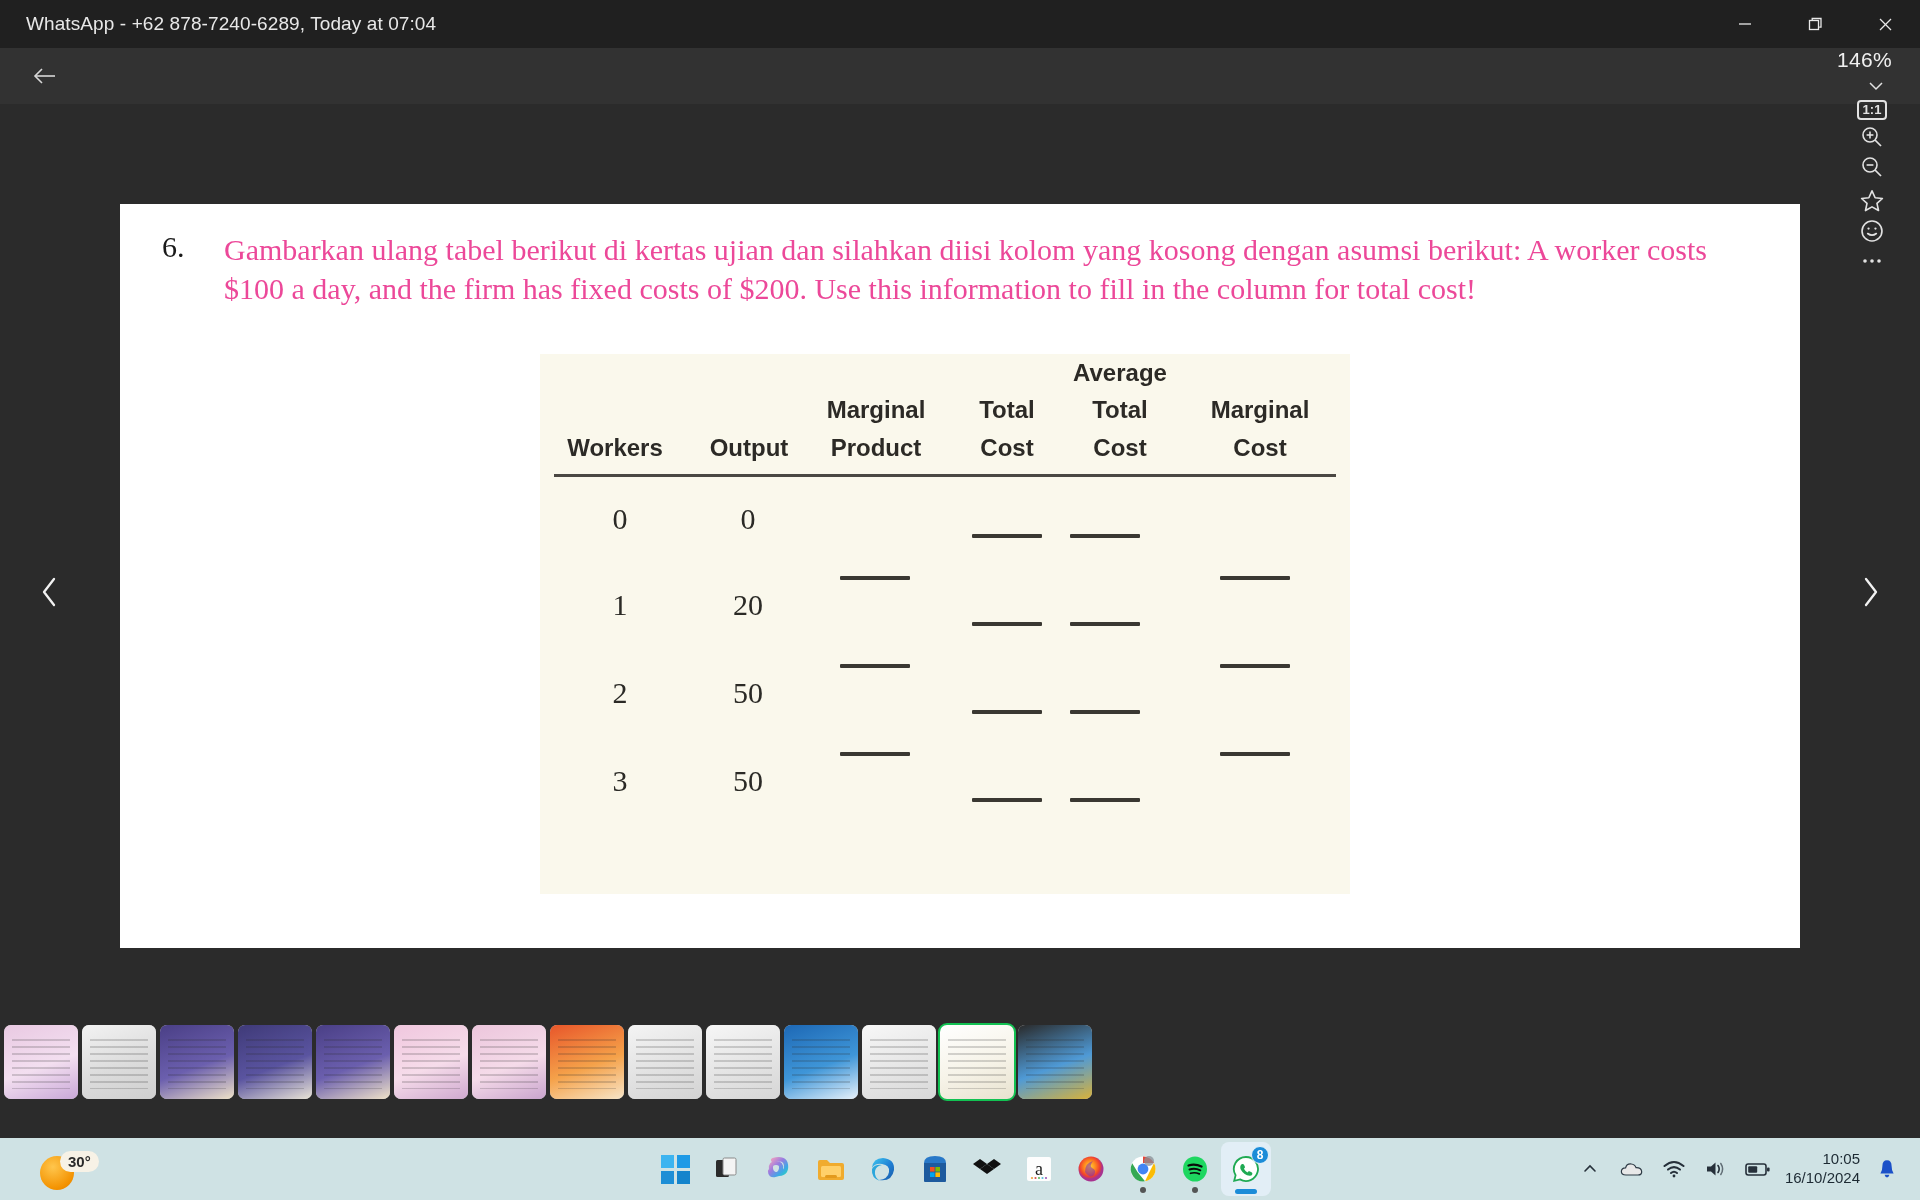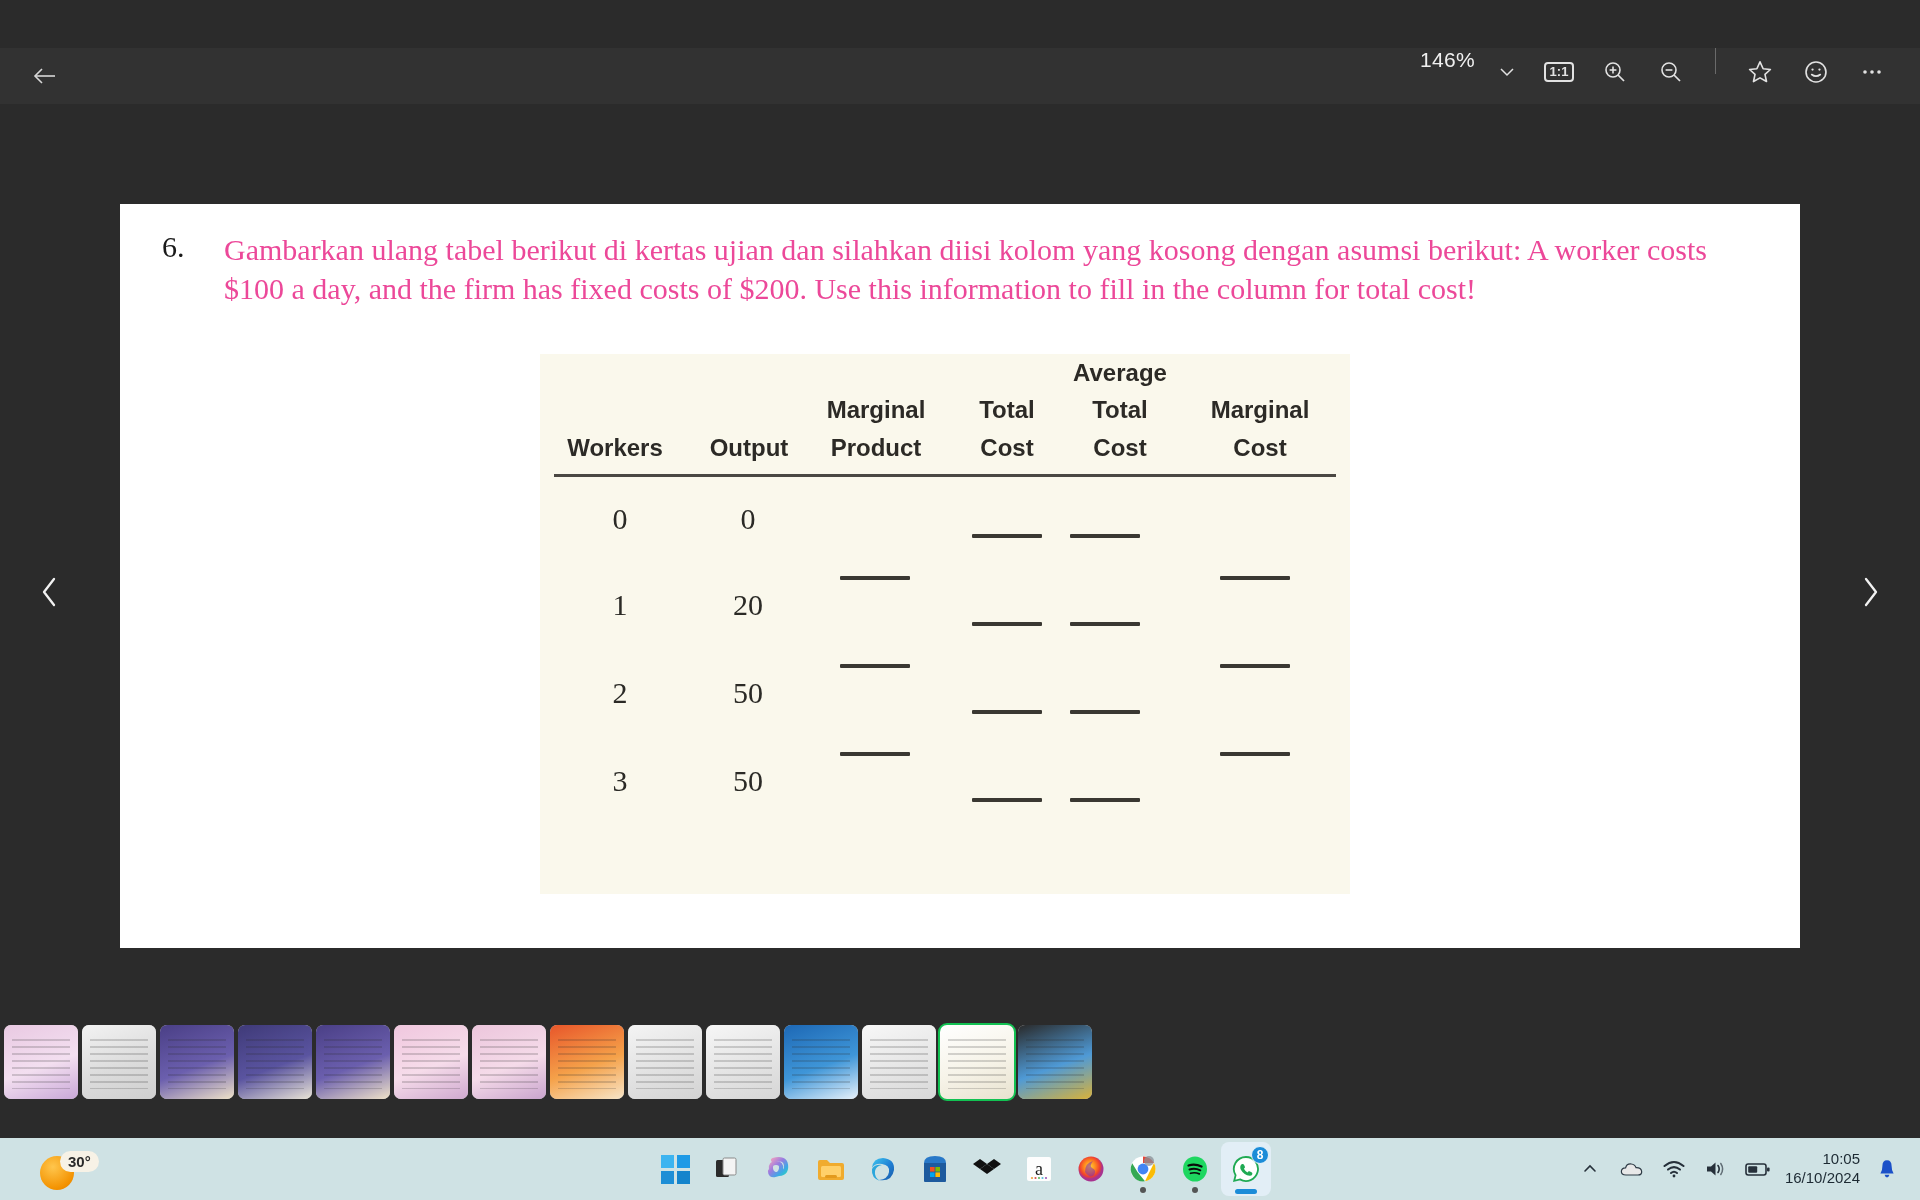--- a/index.html
+++ b/index.html
@@ -31,21 +31,21 @@
   .toolbar {
     position: absolute; top: 48px; left: 0; width: 1920px; height: 56px;
     background: #323232;
   }
   .tb-back {
     position: absolute; left: 26px; top: 10px; width: 38px; height: 36px;
     display: flex; align-items: center; justify-content: center; color: #d8d8d8;
   }
   .tb-right {
     position: absolute; right: 22px; top: 0; height: 56px;
-    display: flex; align-items: flex-start; gap: 4px;
+    display: flex; align-items: flex-end; gap: 4px; flex-direction: column;
   }
   .zoom-level {
     color: #f0f0f0; font-size: 21px; margin-right: 6px; letter-spacing: .3px;
   }
   .tb-btn {
     width: 52px; height: 48px; display: flex; align-items: center; justify-content: center;
     color: #e2e2e2;
   }
   .tb-btn.narrow { width: 44px; }
   .tb-sep { width: 1px; height: 26px; background: #6a6a6a; margin: 0 14px; }
@@ -188,20 +188,42 @@
     text-align: right; color: #1d2a33; font-size: 15px; line-height: 1.25;
     margin: 0 10px 0 6px;
   }
   .bell { width: 34px; height: 46px; display: flex; align-items: center; justify-content: center; }
 </style>
 </head>
 <body>
 
 <div id="app">
 
+  <div class="titlebar">
+    <div class="titlebar-text">WhatsApp - +62 878-7240-6289, Today at 07:04</div>
+    <div class="wincontrols">
+      <div class="wc">
+        <svg width="16" height="16" viewBox="0 0 16 16">
+            <line x1="2" y1="8" x2="14" y2="8" stroke="currentColor" stroke-width="1.3"></line>
+          </svg>
+      </div>
+      <div class="wc">
+        <svg width="17" height="17" viewBox="0 0 17 17">
+          <rect x="2.5" y="4.5" width="9" height="9" fill="none" stroke="currentColor" stroke-width="1.3"></rect>
+          <path d="M5.2 4.2 V2.5 H14 V11.2 H12.2" fill="none" stroke="currentColor" stroke-width="1.3"></path>
+        </svg>
+      </div>
+      <div class="wc">
+        <svg width="17" height="17" viewBox="0 0 17 17">
+          <line x1="3" y1="3" x2="14" y2="14" stroke="currentColor" stroke-width="1.3"></line>
+          <line x1="14" y1="3" x2="3" y2="14" stroke="currentColor" stroke-width="1.3"></line>
+        </svg>
+      </div>
+    </div>
+  </div>
 
   <div class="toolbar">
     <div class="tb-back">
       <svg width="26" height="20" viewBox="0 0 26 20">
         <line x1="3" y1="10" x2="23" y2="10" stroke="currentColor" stroke-width="1.6"></line>
         <polyline points="10,3 3,10 10,17" fill="none" stroke="currentColor" stroke-width="1.6"></polyline>
       </svg>
     </div>
 
     <div class="tb-right">

